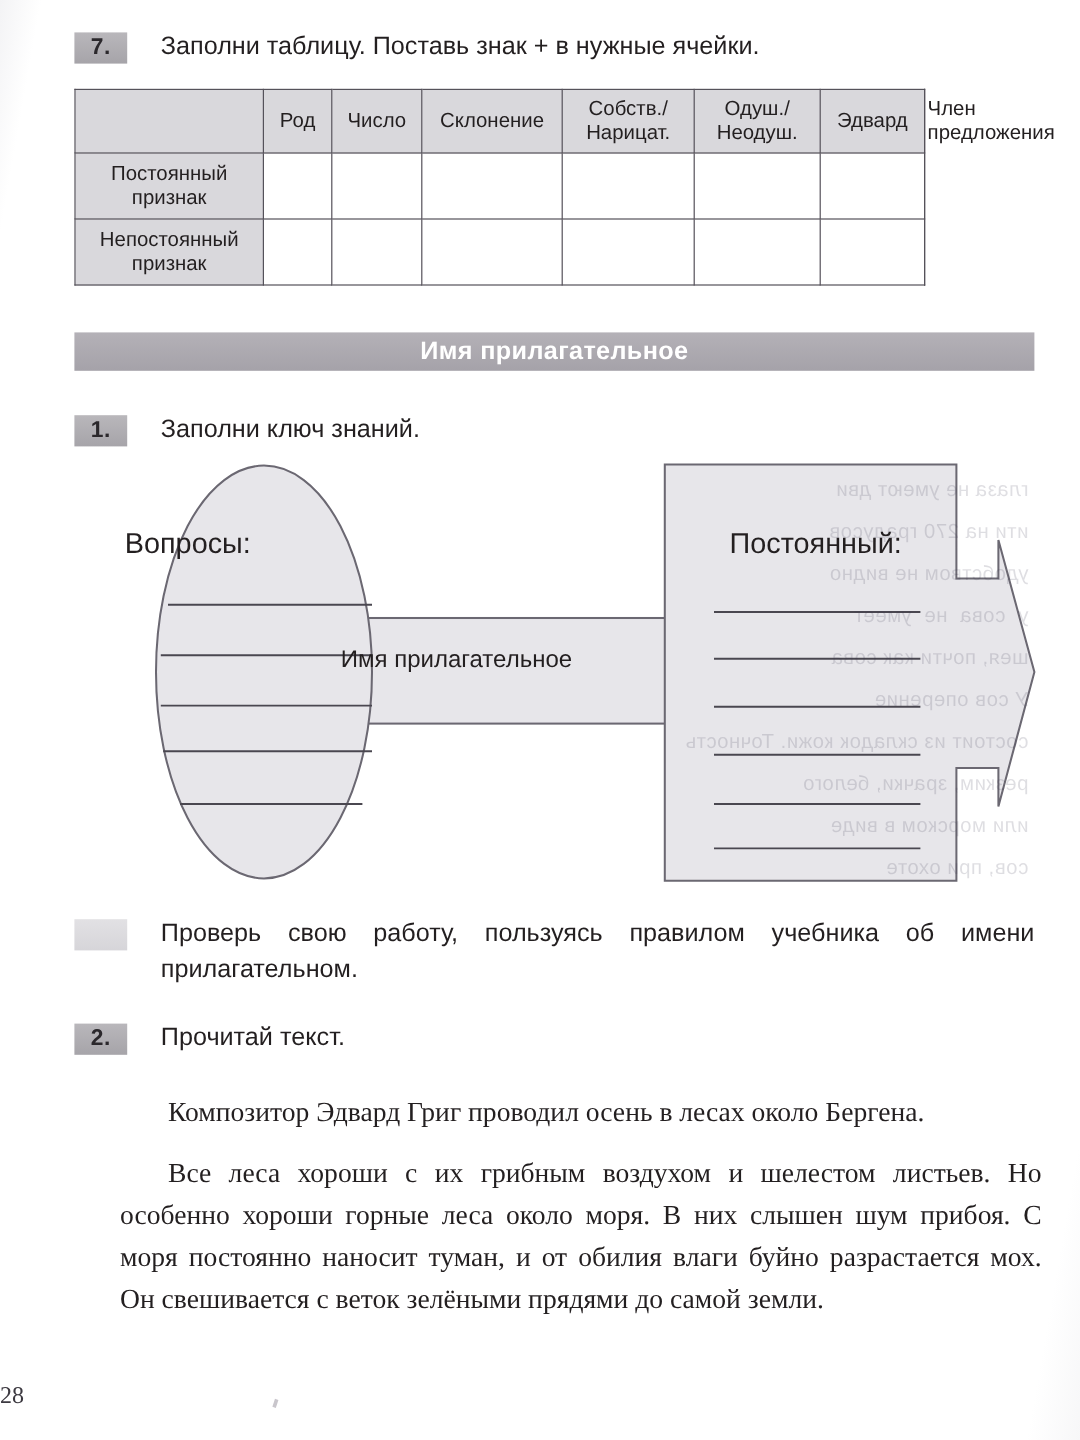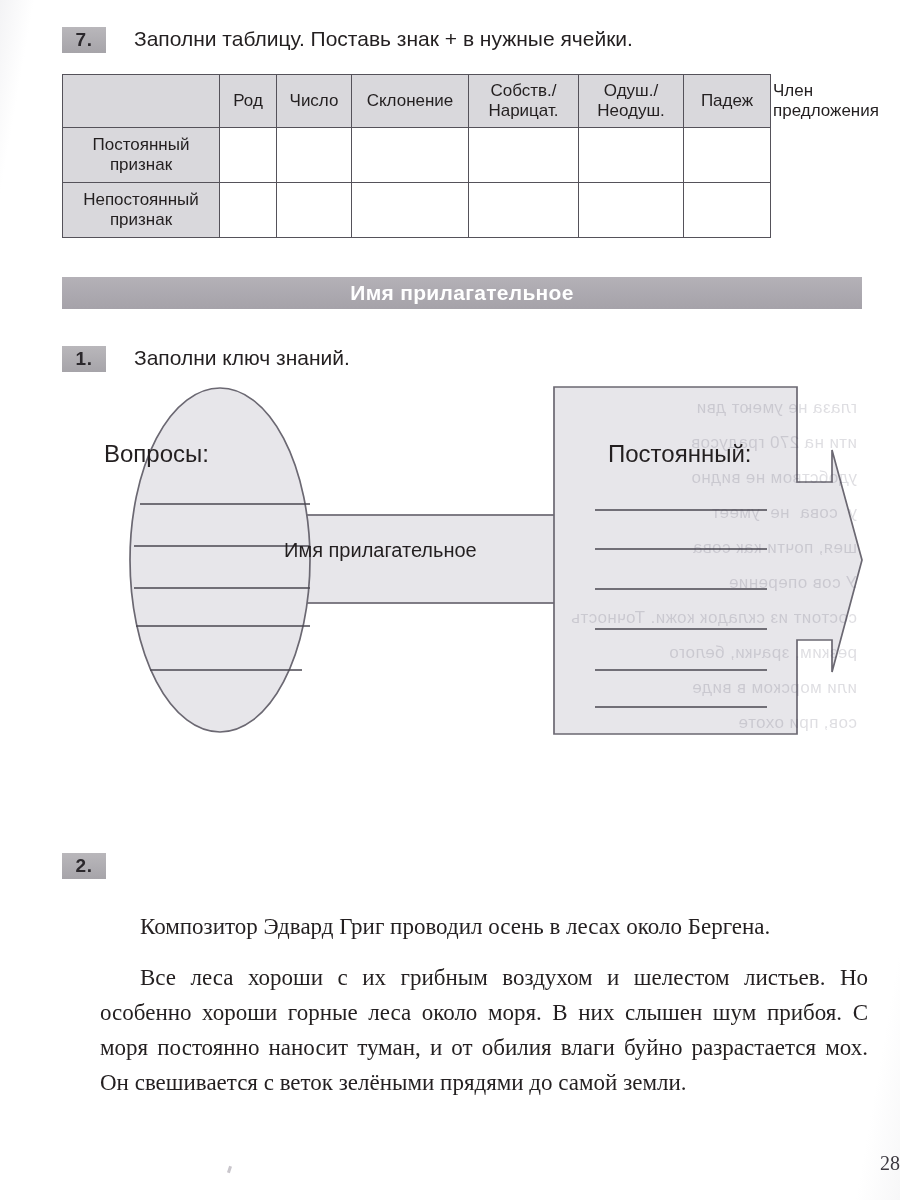--- a/index.html
+++ b/index.html
@@ -159,21 +159,21 @@
     line-height: 35px;
     color: #231f20;
     text-align: justify;
   }
   .reading p { margin: 16px 0 4px 0; text-indent: 40px; }
 
   .page-num {
     position: absolute;
     left: 0; right: 0;
     top: 1152px;
-    text-align: right;
+    text-align: left;
     font-size: 20px;
     color: #3c3940;
     font-family: "Liberation Serif", serif;
   }
   .speck {
     position: absolute;
     width: 3px; height: 7px;
     background: #c9c6cc;
     left: 228px; top: 1166px;
     transform: rotate(18deg);
@@ -198,21 +198,21 @@
           <th class="c-chislo">Число</th>
           <th class="c-skl">Склонение</th>
           <th class="c-sob">
             <span>Собств./</span><br>
             <span>Нарицат.</span>
           </th>
           <th class="c-odush">
             <span>Одуш./</span><br>
             <span>Неодуш.</span>
           </th>
-          <th class="c-padezh">Падеж</th>
+          <th class="c-padezh">Эдвард</th>
           <th>
             <span>Член</span><br>
             <span>предложения</span>
           </th>
         </tr>
       </thead>
       <tbody>
         <tr>
           <th>
             <span>Постоянный</span><br>
@@ -291,23 +291,28 @@
         <line x1="533" y1="288" x2="705" y2="288"></line>
         <line x1="533" y1="325" x2="705" y2="325"></line>
       </g>
     </svg>
 
     <div class="dg-label" id="lbl-questions">Вопросы:</div>
     <div class="dg-label" id="lbl-denotes">Постоянный:</div>
     <div class="dg-label" id="lbl-center">Имя прилагательное</div>
   </div>
 
+  <div class="ex-row" style="left:62px; top:763px; width:800px;">
+    <div class="badge blank"></div>
+    <div class="ex-text" style="width:745px; text-align:justify;">Проверь свою работу, пользуясь правилом учебника об имени прилагательном.</div>
+  </div>
 
   <div class="ex-row" style="left:62px; top:850px;">
     <div class="badge">2.</div>
+    <div class="ex-text">Прочитай текст.</div>
   </div>
 
   <div class="reading">
     <p>Композитор Эдвард Григ проводил осень в лесах около Бергена.</p>
     <p>Все леса хороши с их грибным воздухом и шелестом листьев. Но особенно хороши горные леса около моря. В них слышен шум прибоя. С моря постоянно наносит туман, и от обилия влаги буйно разрастается мох. Он свешивается с веток зелёными прядями до самой земли.</p>
   </div>
 
   <div class="speck"></div>
   <div class="page-num">28</div>
 

